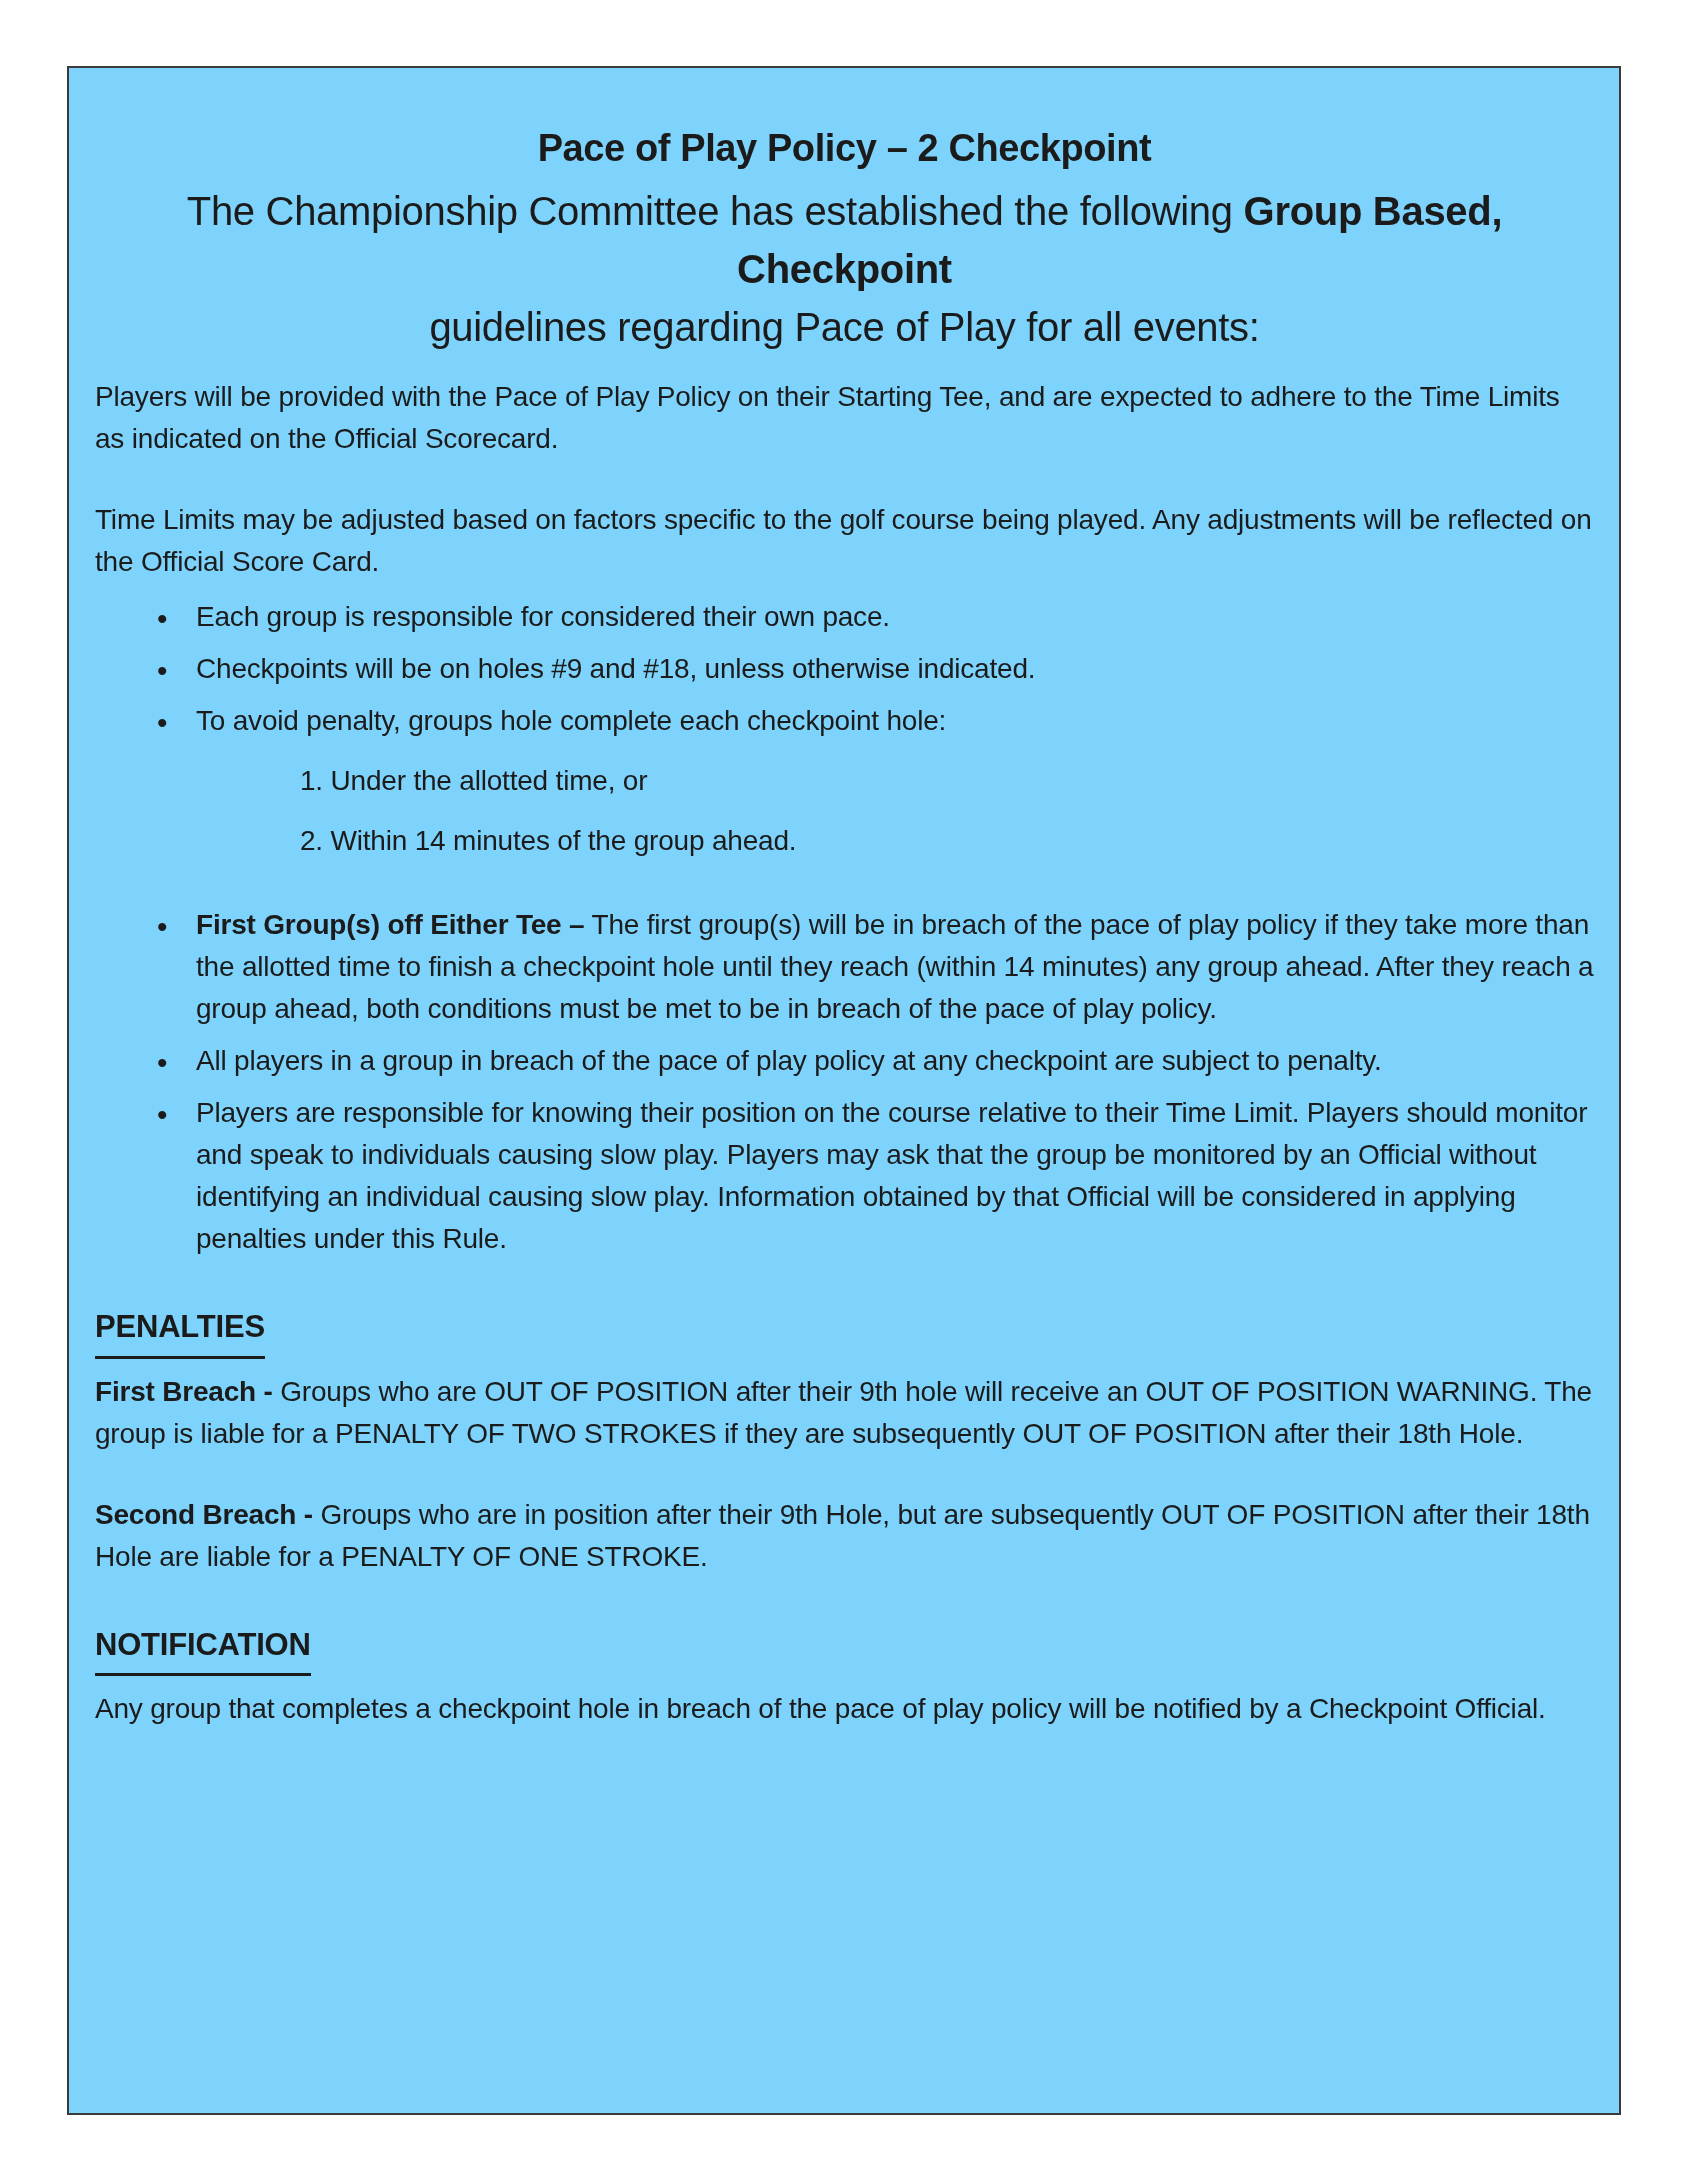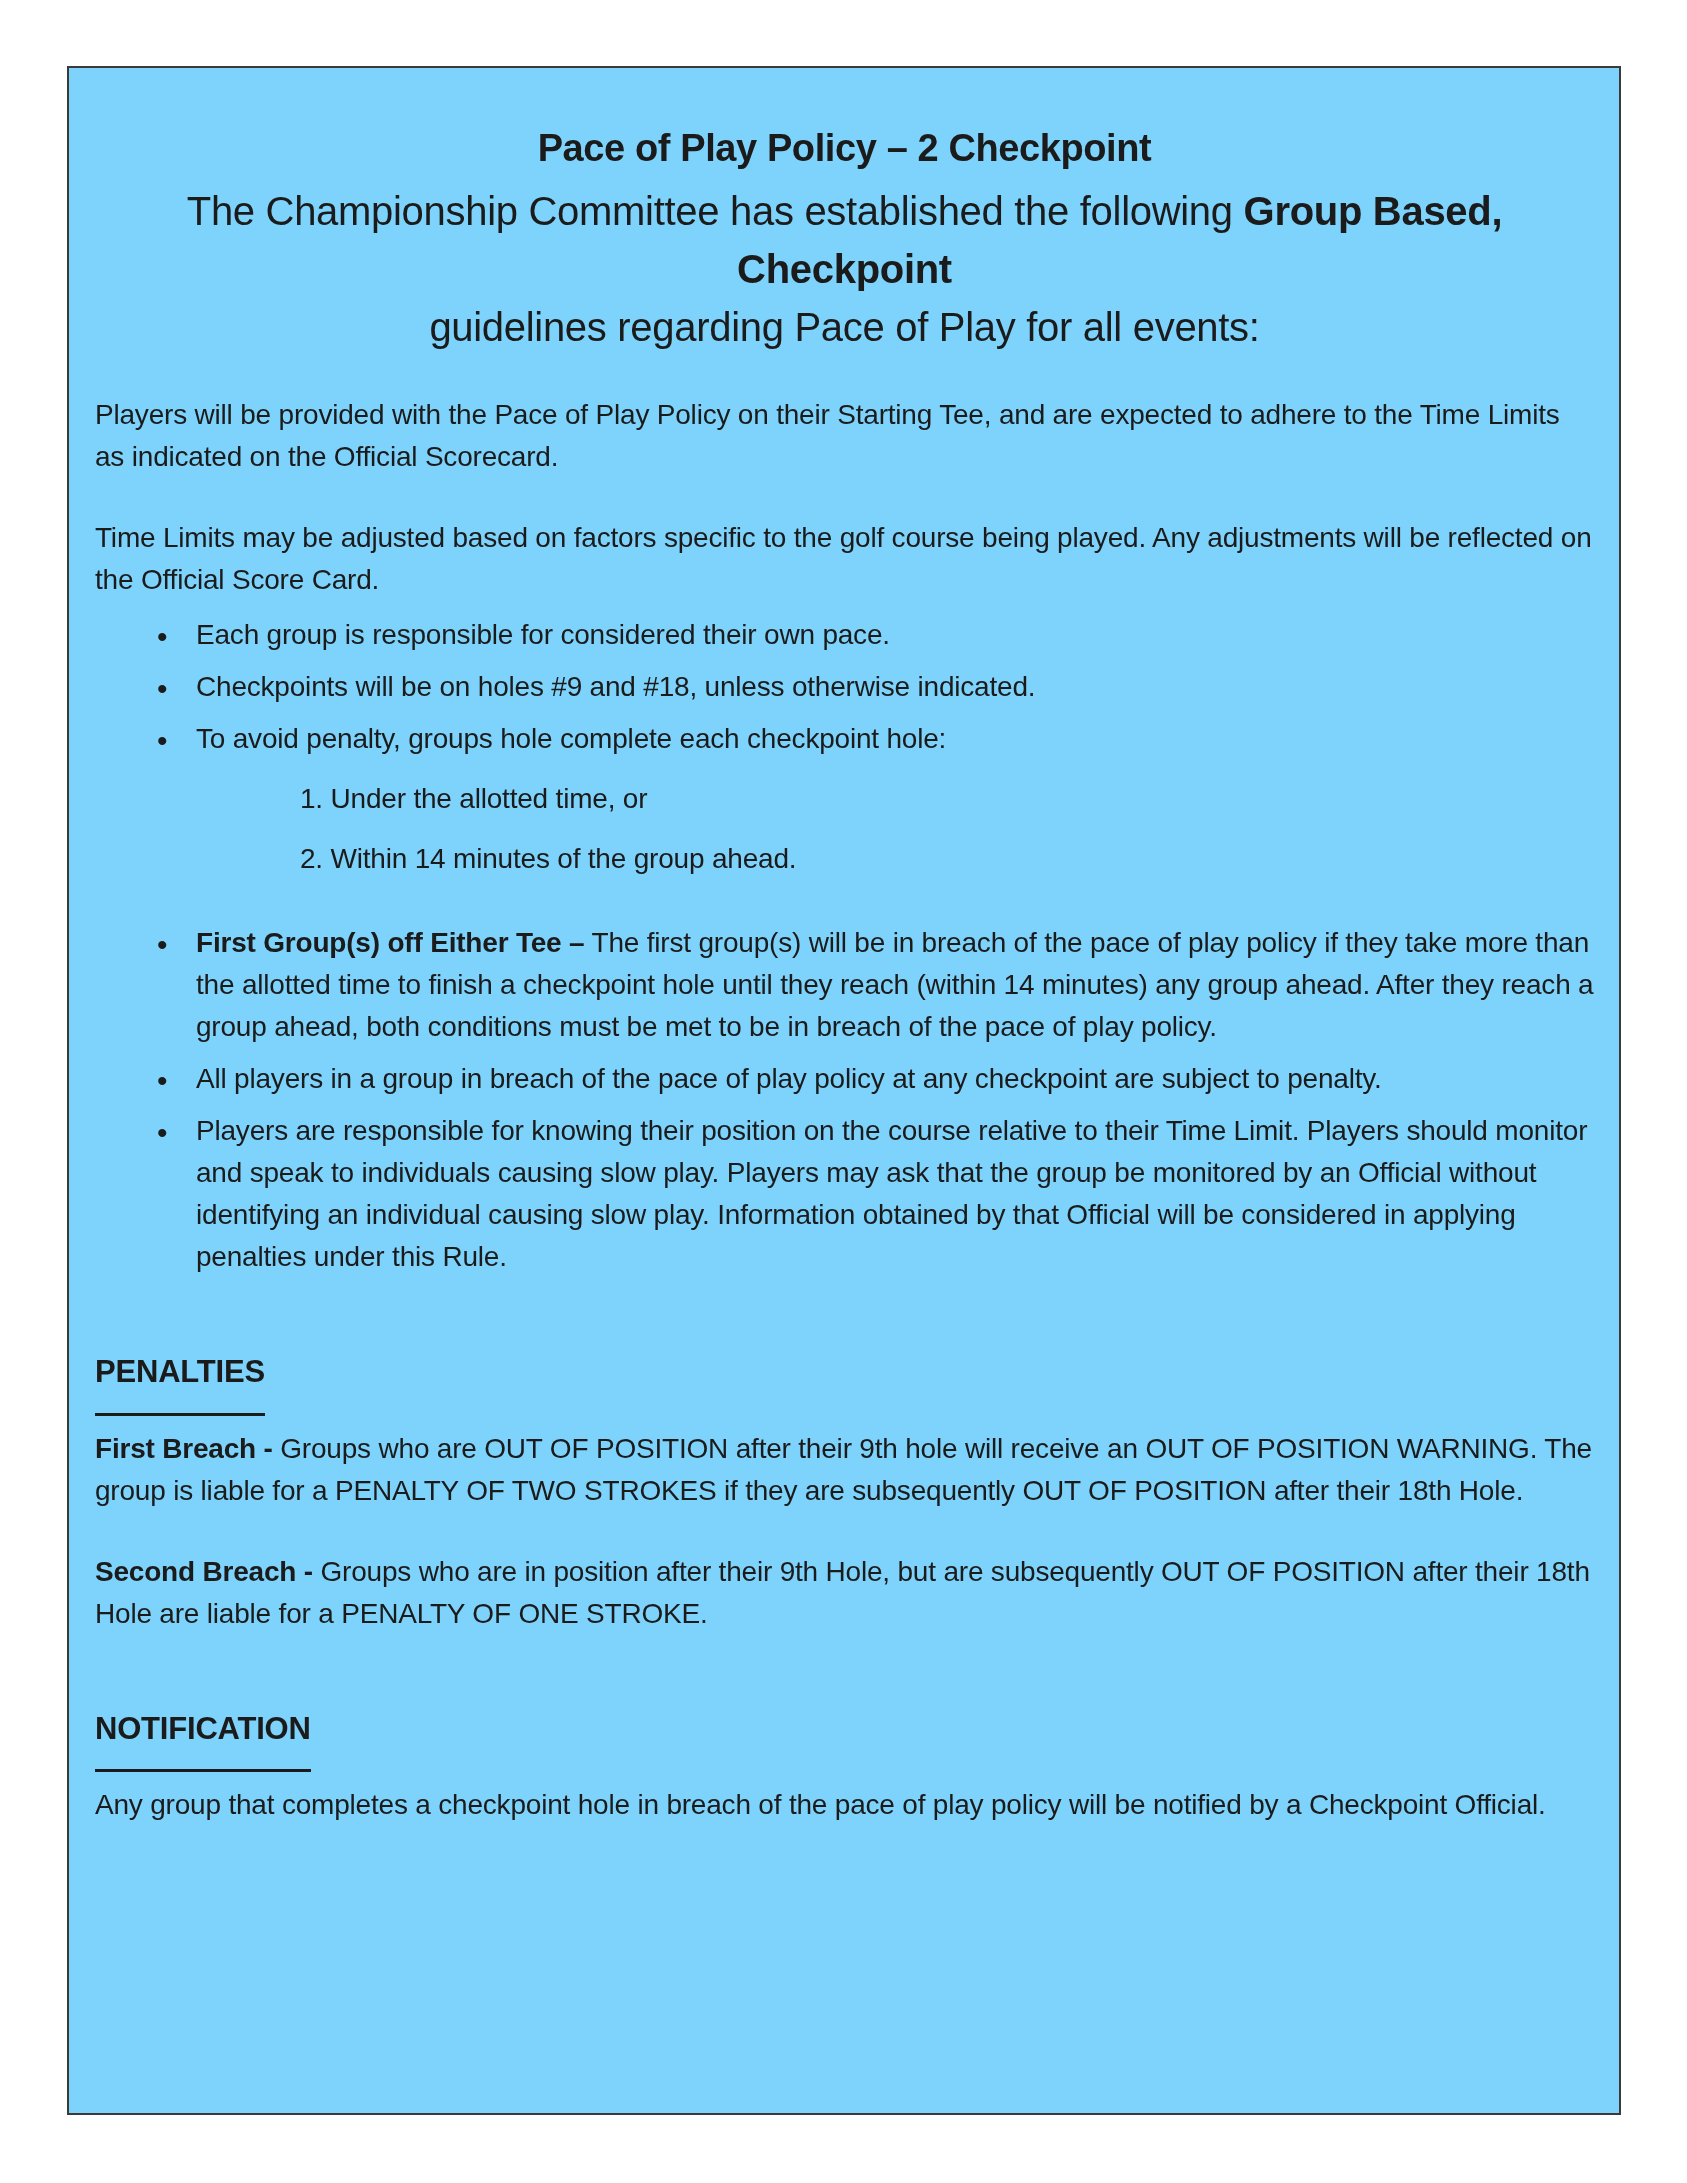--- a/index.html
+++ b/index.html
@@ -64,39 +64,38 @@
   .nnum { display: inline; }
   .sechead {
     margin-top: 44px;
     font-size: 31px;
     font-weight: bold;
     letter-spacing: -0.2px;
   }
   .sechead .underlined {
     display: inline-block;
     border-bottom: 3.4px solid #1b1b1b;
-    padding-bottom: 17px;
-    margin-top: 27px;
+    padding-bottom: 5px;
   }
 </style>
 </head>
 <body>
 
 <div class="frame">
 
   <div class="doc-title">Pace of Play Policy – 2 Checkpoint</div>
 
   <div class="doc-subtitle">
     <span>The Championship Committee has established the following </span><span class="b">Group Based, Checkpoint</span><br>
     <span>guidelines regarding Pace of Play for all events:</span>
   </div>
 
   <div class="body-text">
 
-    <div class="para" style="margin-top:38px">Players will be provided with the Pace of Play Policy on their Starting Tee, and are expected to adhere to the Time Limits as indicated on the Official Scorecard.</div>
+    <div class="para" style="margin-top:20px">Players will be provided with the Pace of Play Policy on their Starting Tee, and are expected to adhere to the Time Limits as indicated on the Official Scorecard.</div>
 
     <div class="para">Time Limits may be adjusted based on factors specific to the golf course being played. Any adjustments will be reflected on the Official Score Card.</div>
 
 
     <div class="blist">
 
       <div class="bitem">
         <span class="bmark">•</span>
         <span>Each group is responsible for considered their own pace.</span>
       </div>

